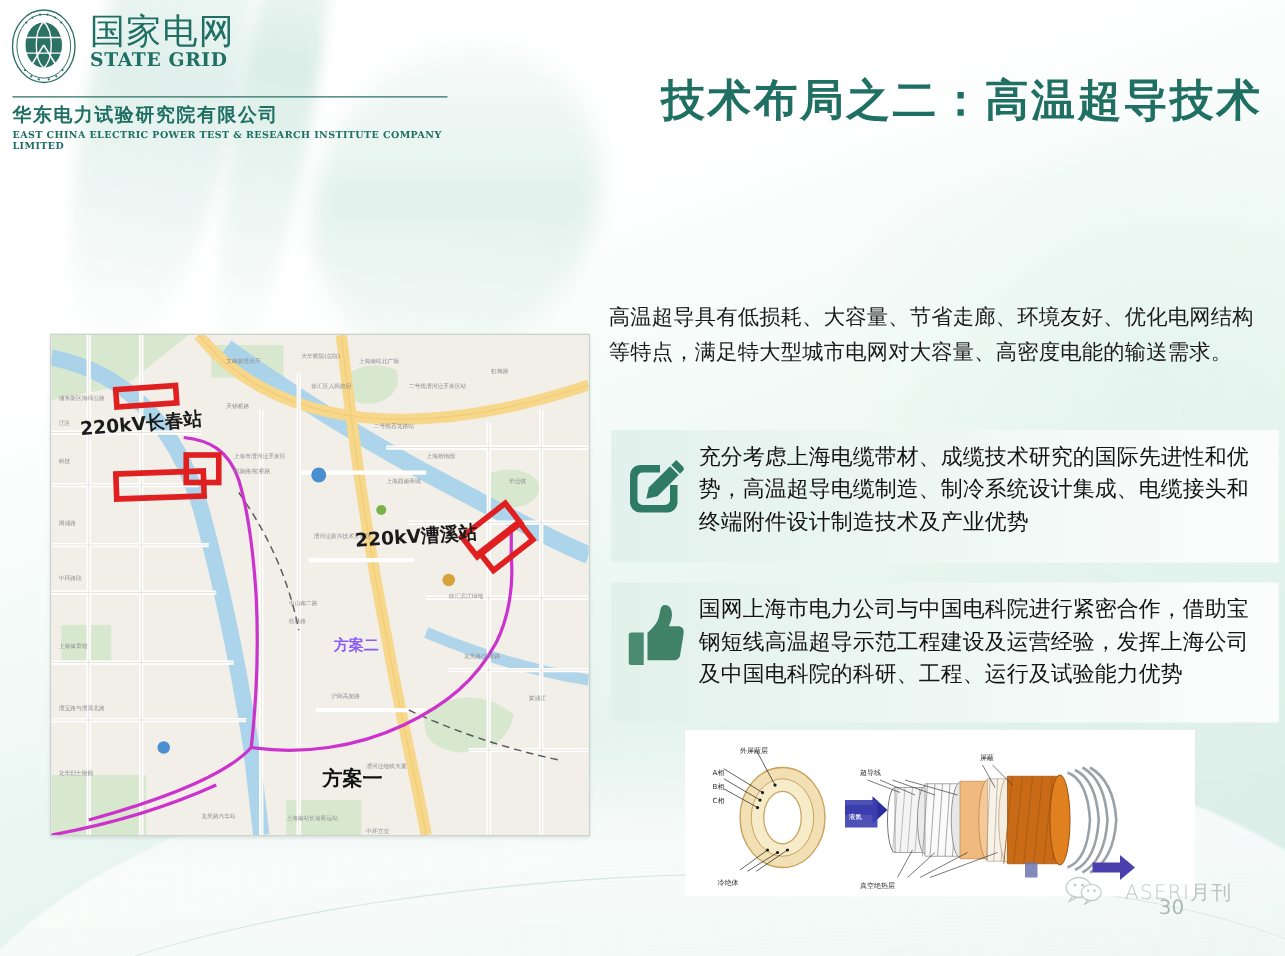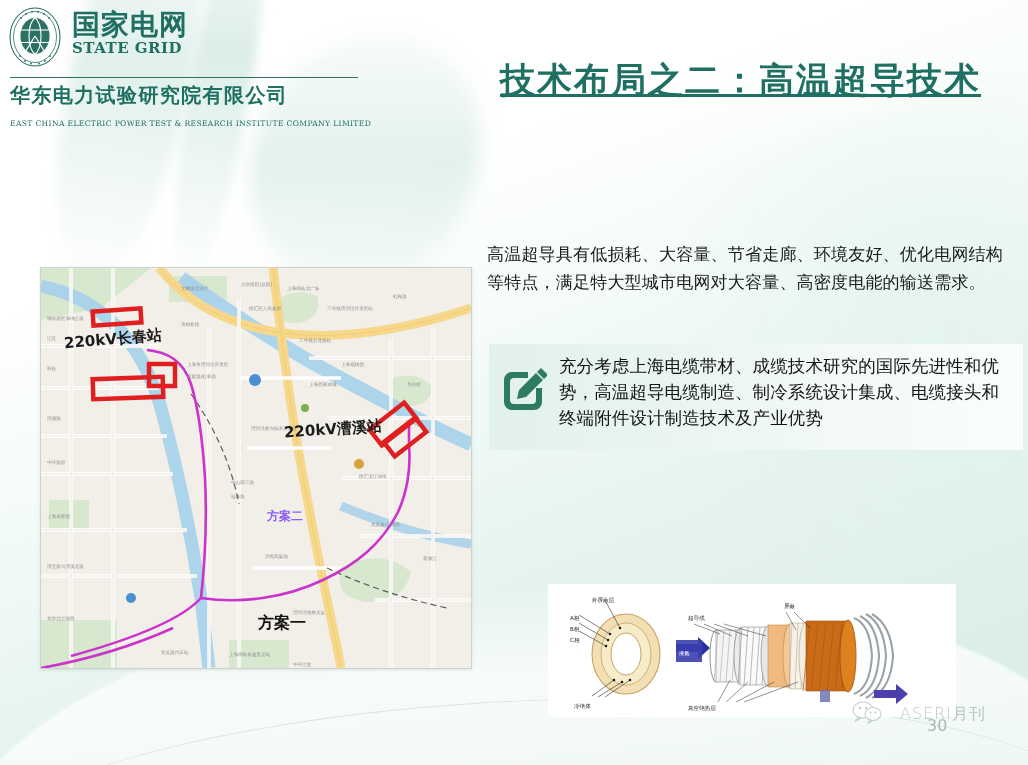--- a/index.html
+++ b/index.html
@@ -84,71 +84,70 @@
     width: 54px; height: 62px;
     flex: 0 0 auto;
     margin-right: 10px;
   }
   .logo-words {
     padding-top: 4px;
   }
   .logo-cn {
     font-family: "DejaVu Sans", "Liberation Sans", sans-serif;
     font-size: 28px;
-    font-weight: bold;
+    font-weight: normal;
     letter-spacing: 1px;
     color: #1f6f63;
     line-height: 1.05;
   }
   .logo-en {
     font-family: "DejaVu Serif", "Liberation Serif", serif;
     font-size: 15px;
     font-weight: bold;
     letter-spacing: 0.5px;
     color: #1f6f63;
     line-height: 1.15;
     margin-top: 1px;
   }
   .logo-rule {
     margin: 9px 0 6px 2px;
     width: 348px;
     height: 1px;
     background: #2b7164;
   }
   .org-cn {
-    font-size: 20px;
+    font-size: 15px;
     font-weight: bold;
     letter-spacing: 1.4px;
     color: #1f6f63;
     line-height: 1.15;
     margin-left: 2px;
   }
   .org-en {
     font-family: "DejaVu Serif", "Liberation Serif", serif;
     font-size: 7.6px;
-    font-weight: normal;
+    font-weight: bold;
     letter-spacing: 0.35px;
     color: #1f6f63;
-    margin-top: 12px;
+    margin-top: 2px;
     margin-left: 2px;
   }
 
   
   #page-title {
     position: absolute;
     left: 500px;
     top: 57px;
     width: 510px;
-    text-align: left;
+    text-align: right;
     font-size: 35px;
     font-weight: bold;
     letter-spacing: 2px;
     color: #1f6f63;
     white-space: nowrap;
-    text-decoration: underline;
   }
 
   
   #map-panel {
     position: absolute;
     left: 40px; top: 267px;
     width: 430px; height: 400px;
     background: #eef1ec;
     border: 1px solid #c9d4cf;
     box-shadow: 0 1px 3px rgba(0,0,0,0.10);
@@ -443,20 +442,29 @@
     <div class="card-icon">
       <svg viewBox="0 0 46 54" width="46" height="54">
         <path d="M7 12 h20 v6 H13 a4 4 0 0 0 -4 4 v18 a4 4 0 0 0 4 4 h18 a4 4 0 0 0 4 -4 v-12 h6 v14 a8 8 0 0 1 -8 8 H11 a8 8 0 0 1 -8 -8 V20 a8 8 0 0 1 8 -8 z" fill="#2f7a63"></path>
         <path d="M18 30 L35 13 l7 7 L25 37 l-9 2 z" fill="#2f7a63"></path>
         <path d="M36 12 l4 -4 l7 7 l-4 4 z" fill="#2f7a63"></path>
       </svg>
     </div>
     <div class="card-text">充分考虑上海电缆带材、成缆技术研究的国际先进性和优势，高温超导电缆制造、制冷系统设计集成、电缆接头和终端附件设计制造技术及产业优势</div>
   </div>
 
+  <div class="info-card" id="card-2">
+    <div class="card-icon">
+      <svg viewBox="0 0 46 54" width="46" height="54">
+        <path d="M4 24 h10 v26 H4 a2 2 0 0 1 -2 -2 V26 a2 2 0 0 1 2 -2 z" fill="#4b8a72"></path>
+        <path d="M17 24 C17 24 24 19 26 12 C27.5 6.5 27 2 31 2 c4 0 6 4 5.5 9 c-0.4 4 -2.5 8 -2.5 8 h7.5 c3 0 5 2.2 4.6 5 l-3 18 c-0.4 2.6 -2.4 4.2 -5 4.2 H17 z" fill="#3f8268"></path>
+      </svg>
+    </div>
+    <div class="card-text">国网上海市电力公司与中国电科院进行紧密合作，借助宝钢短线高温超导示范工程建设及运营经验，发挥上海公司及中国电科院的科研、工程、运行及试验能力优势</div>
+  </div>
 
   <div id="cable-figure">
     <svg viewBox="0 0 408 133" width="408" height="133">
       <rect width="408" height="133" fill="#ffffff"></rect>
 
       <g>
         <ellipse cx="78" cy="70" rx="34" ry="40" fill="#f2dfb4" stroke="#c9a25c" stroke-width="1.1"></ellipse>
         <ellipse cx="78" cy="70" rx="25" ry="31" fill="#f7ecc9" stroke="#c9a25c" stroke-width="0.8"></ellipse>
         <ellipse cx="78" cy="70" rx="15" ry="21" fill="#ffffff" stroke="#c9a25c" stroke-width="1"></ellipse>
         <g stroke="#1a1a1a" stroke-width="0.55" fill="none">

